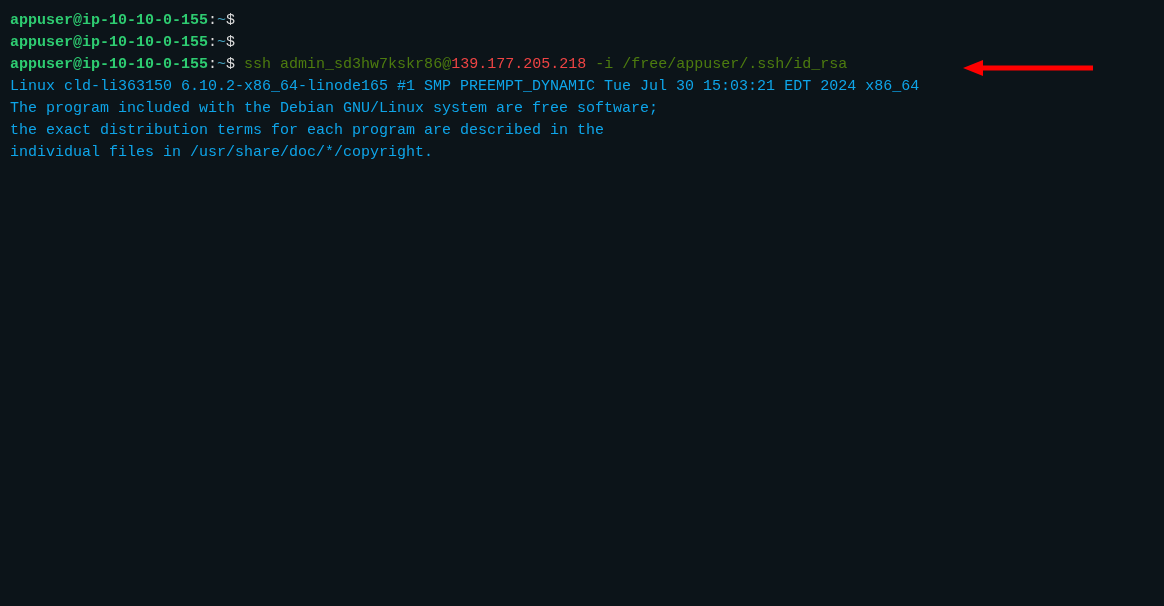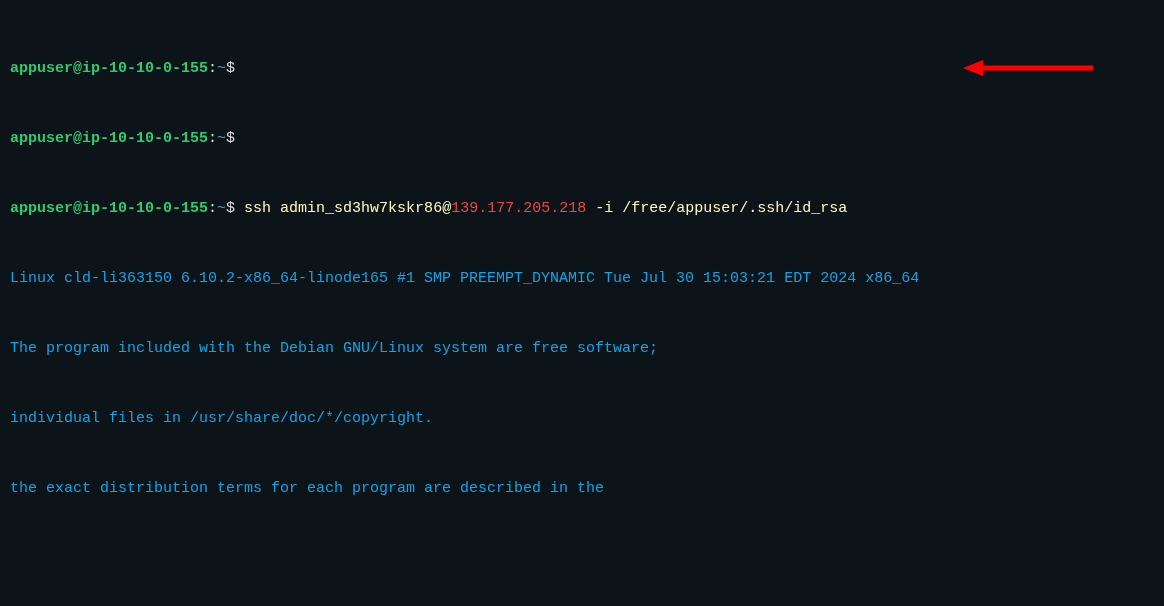--- a/index.html
+++ b/index.html
@@ -15,37 +15,36 @@
       padding: 10px;
       width: 1164px;
       height: 606px;
       overflow: hidden;
       color: #5fb3b3;
       position: relative;
     }
     .line {
       white-space: pre;
       display: block;
-      margin-top: 48px;
     }
     .prompt-user {
       color: #2ecc71;
       font-weight: bold;
     }
     .prompt-sep {
       color: #dddddd;
     }
     .prompt-path {
       color: #4aa8c4;
     }
     .prompt-dollar {
       color: #dddddd;
     }
     .cmd {
-      color: #fef9c3;
+      color: #4d7c0f;
     }
     .ip {
       color: #ef4444;
     }
     .motd {
       color: #0ea5e9;
     }
     .prompt2-bracket {
       color: #d63384;
     }
@@ -73,22 +72,22 @@
 
   <span class="line"><span class="prompt-user">appuser@ip-10-10-0-155</span><span class="prompt-sep">:</span><span class="prompt-path">~</span><span class="prompt-dollar">$</span></span>
 
   <span class="line"><span class="prompt-user">appuser@ip-10-10-0-155</span><span class="prompt-sep">:</span><span class="prompt-path">~</span><span class="prompt-dollar">$</span></span>
 
   <span class="line"><span class="prompt-user">appuser@ip-10-10-0-155</span><span class="prompt-sep">:</span><span class="prompt-path">~</span><span class="prompt-dollar">$</span><span class="cmd"> ssh admin_sd3hw7kskr86@</span><span class="ip">139.177.205.218</span><span class="cmd"> -i /free/appuser/.ssh/id_rsa</span></span>
 
   <span class="line motd">Linux cld-li363150 6.10.2-x86_64-linode165 #1 SMP PREEMPT_DYNAMIC Tue Jul 30 15:03:21 EDT 2024 x86_64</span>
   <span class="line motd"></span>
   <span class="line motd">The program included with the Debian GNU/Linux system are free software;</span>
+  <span class="line motd">the exact distribution terms for each program are described in the</span>
   <span class="line motd">individual files in /usr/share/doc/*/copyright.</span>
-  <span class="line motd">the exact distribution terms for each program are described in the</span>
   <span class="line motd"></span>
 
 
 
 </div>
 
 <svg class="arrow" width="130" height="20" viewBox="0 0 130 20">
   <line x1="130" y1="10" x2="18" y2="10" stroke="#ff0000" stroke-width="5"></line>
   <polygon points="0,10 20,2 20,18" fill="#ff0000"></polygon>
 </svg>

